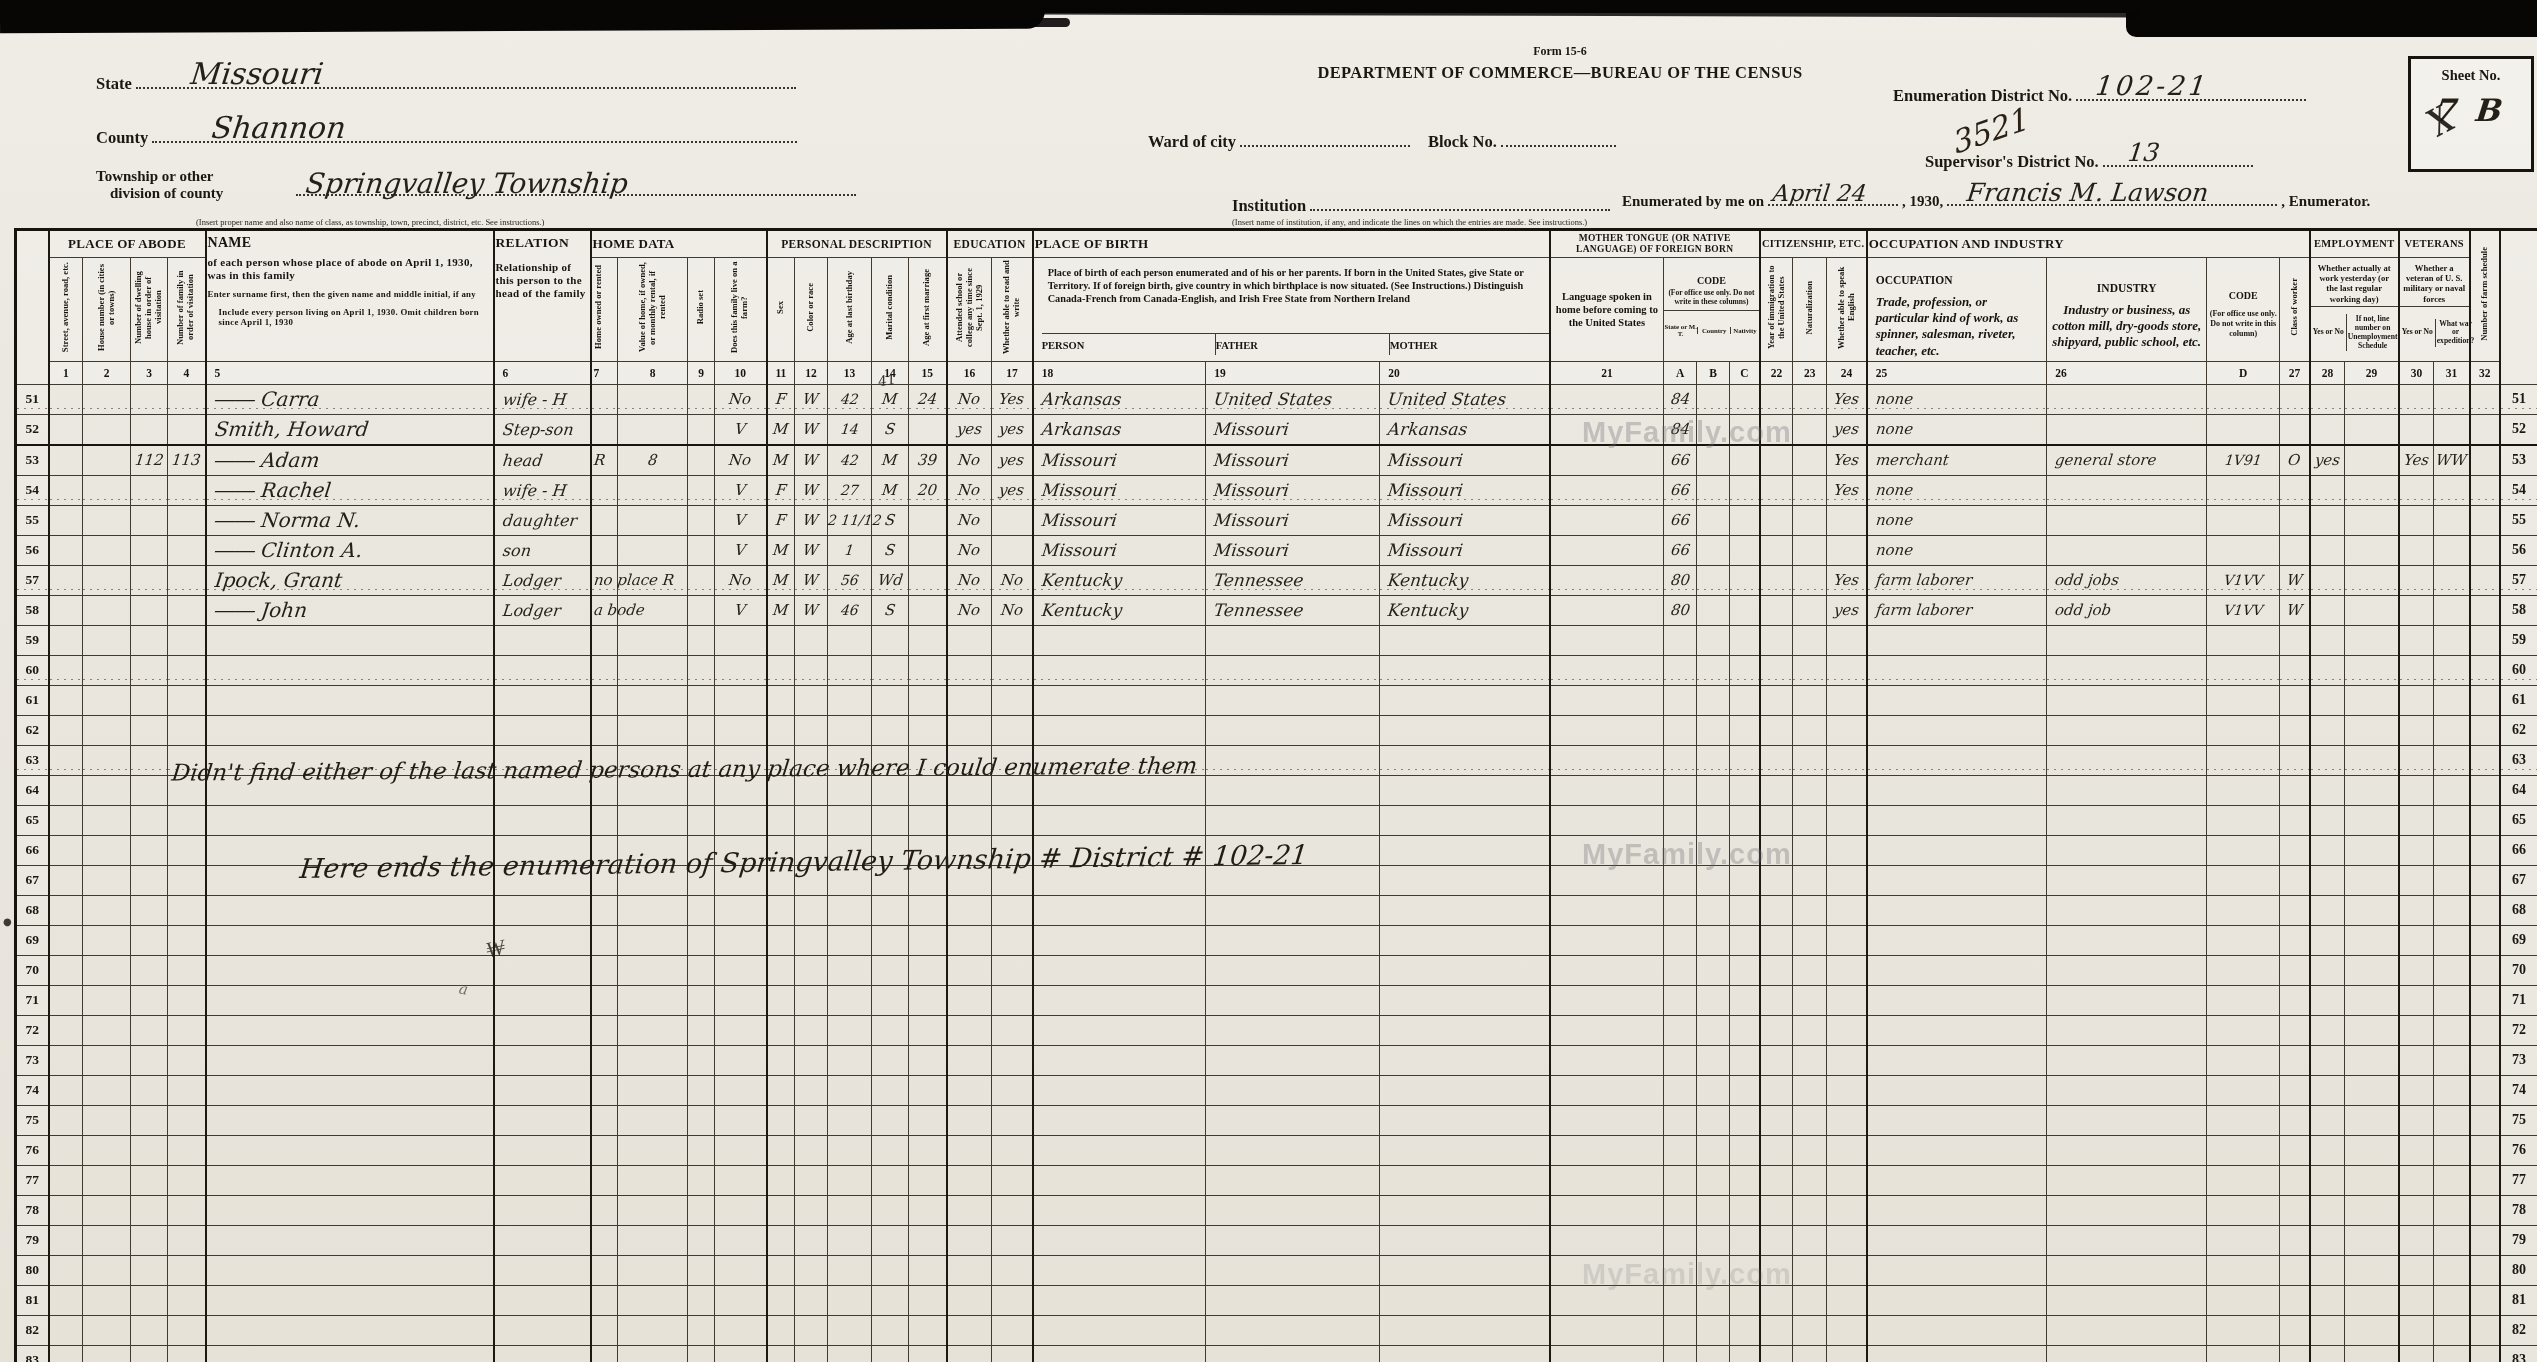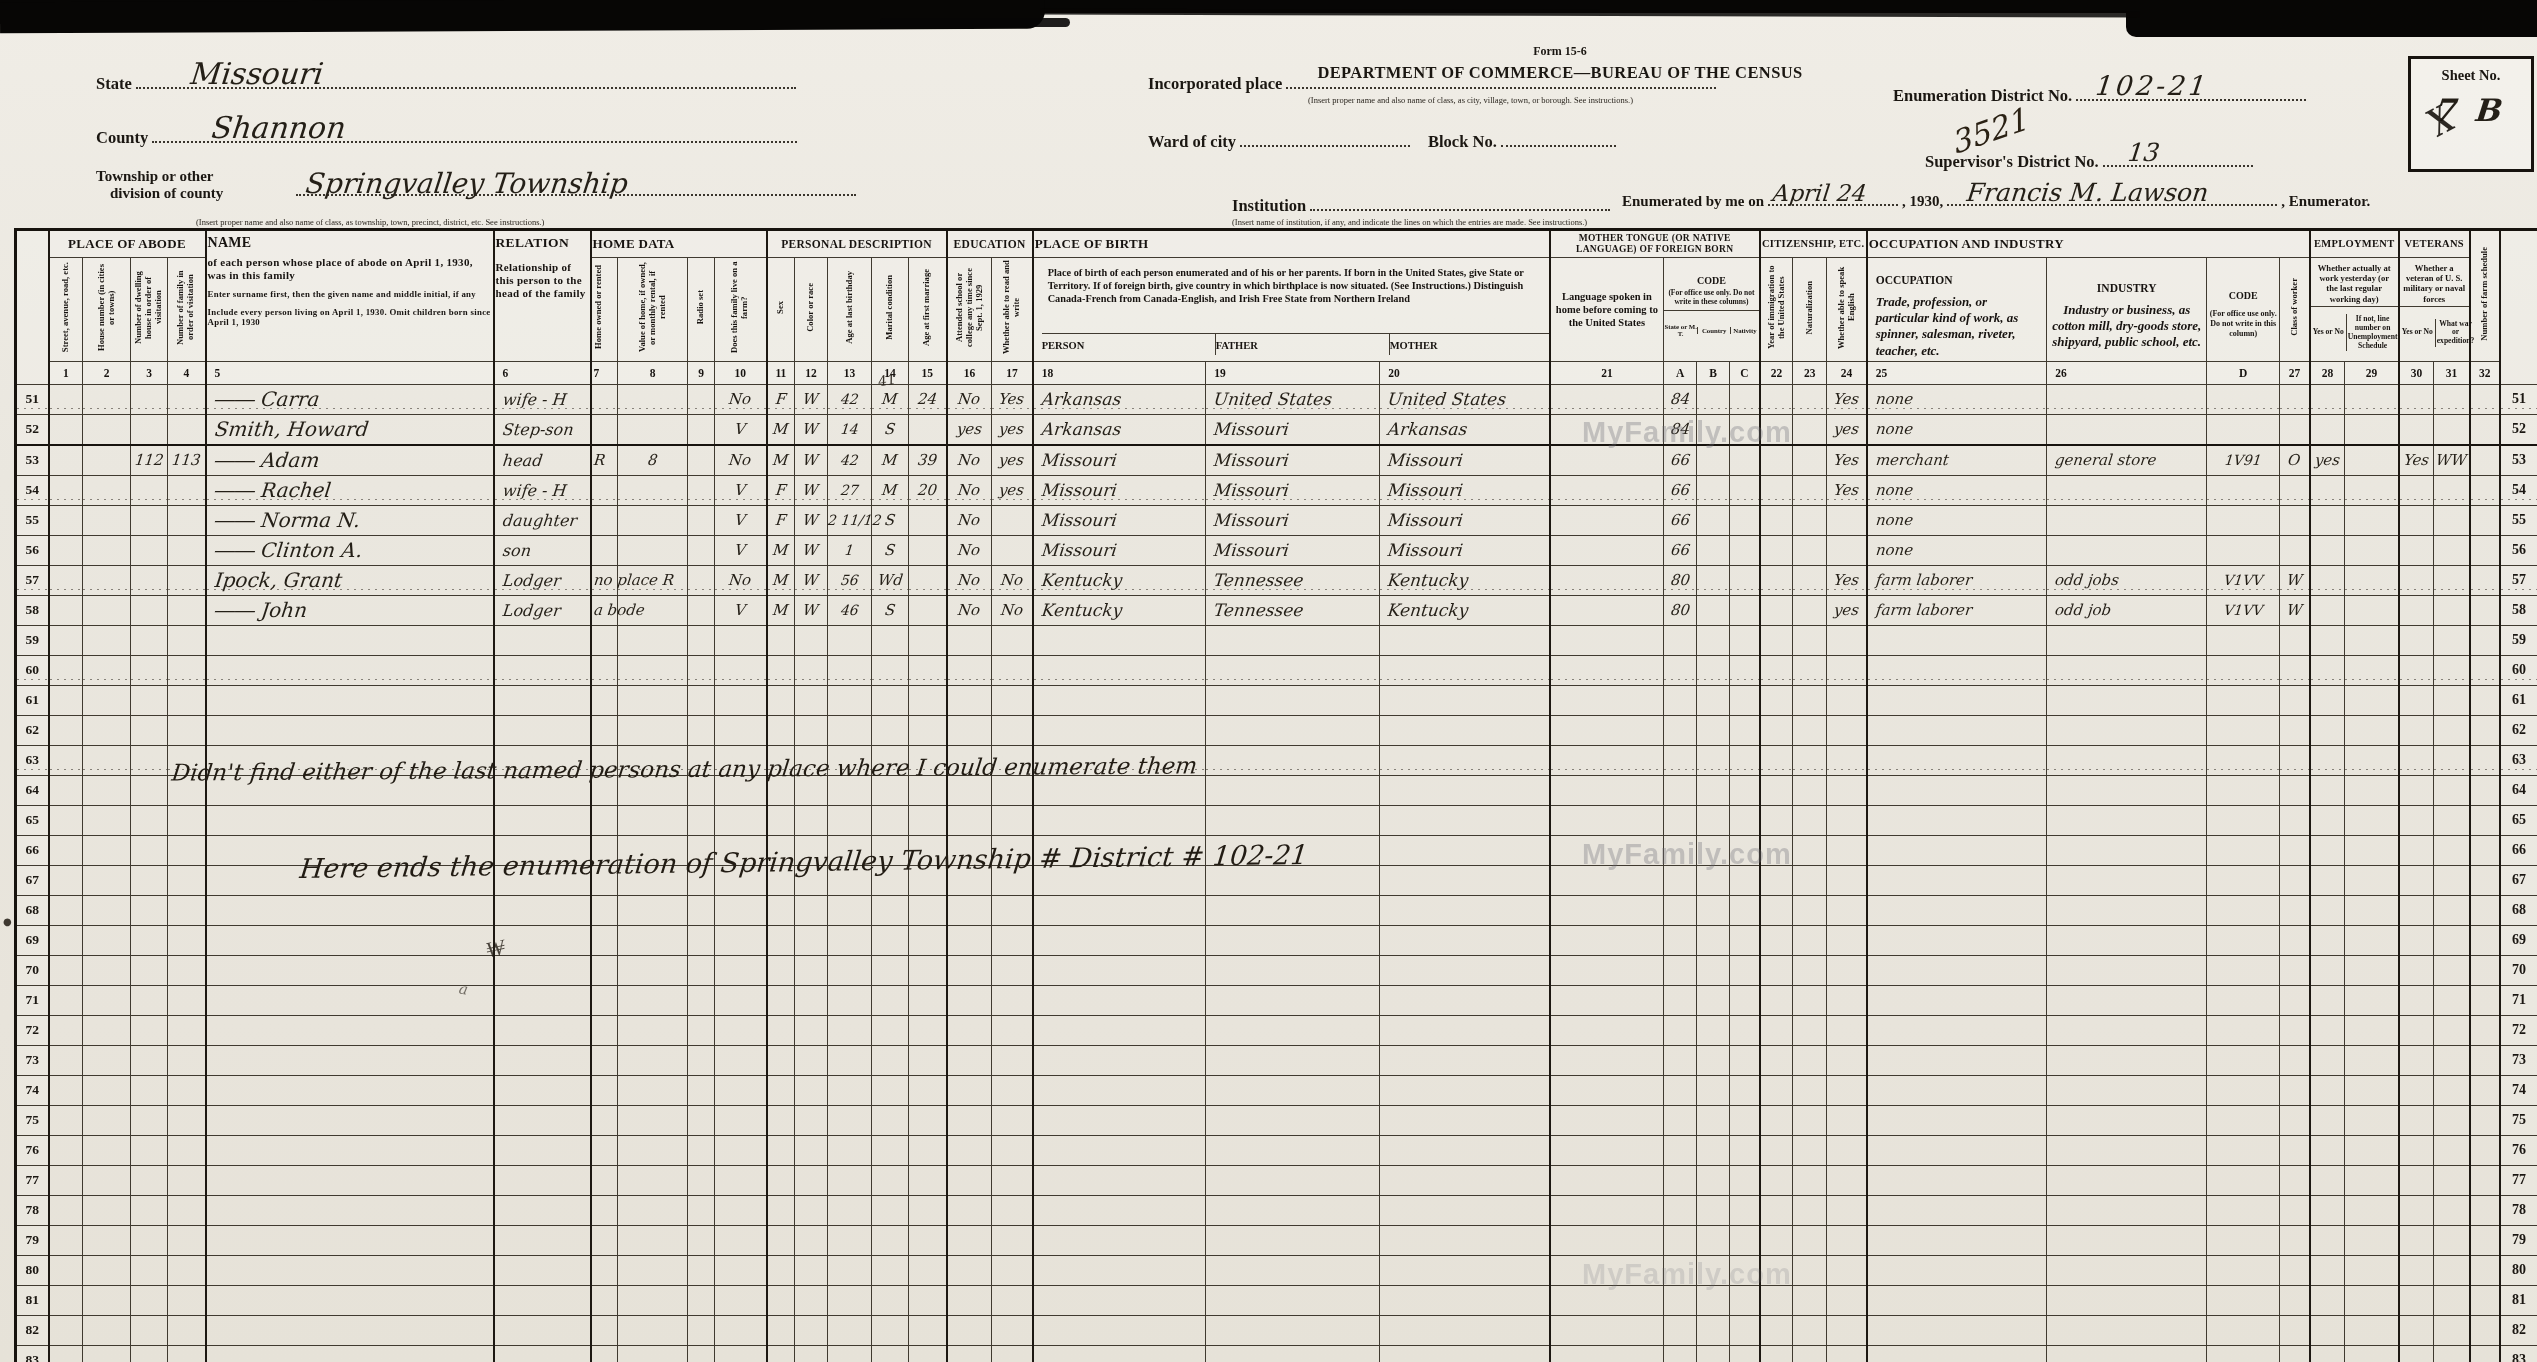--- a/index.html
+++ b/index.html
@@ -51,21 +51,21 @@
   .hg .small-g{font-size:9.5px;line-height:1.15;}
   .hd{height:100px;}
   .hd th{vertical-align:middle;}
   .vtc{padding:2px 0;}
   .vt{writing-mode:vertical-rl;transform:rotate(180deg);display:inline-block;
       max-height:95px;font-size:8.6px;font-weight:700;line-height:1.15;letter-spacing:0;}
   .name-h{vertical-align:top;padding:3px 6px;}
   .nh-t{font-size:14px;font-weight:700;margin-top:2px;}
   .nh-1{font-size:11px;font-weight:700;margin-top:5px;line-height:1.2;}
   .nh-2{font-size:8.8px;font-weight:700;margin-top:7px;line-height:1.2;}
-  .nh-3{font-size:8.8px;font-weight:700;margin-top:7px;line-height:1.2;}
+  .nh-3{font-size:8.8px;font-weight:700;margin-top:7px;line-height:1.2;padding-left:11px;}
   .rel-h{vertical-align:top;padding:4px 4px;}
   .pob-cell{vertical-align:top;padding:0;}
   .pob-desc{font-size:10.3px;font-weight:700;text-align:left;padding:4px 6px;line-height:1.25;height:62px;}
   .pob-sub{display:grid;grid-template-columns:173px 174px 1fr;border-top:1px solid #403a30;}
   .pob-sub div{font-size:10.5px;font-weight:700;padding:6px 0 4px;}
   .pob-sub div + div{border-left:1px solid #403a30;}
   .c21h{font-size:10.5px;font-weight:700;line-height:1.25;padding:2px 3px;}
   .code-cell{vertical-align:top;padding:0;}
   .code-t{font-size:10px;font-weight:700;margin-top:6px;}
   .code-h{font-size:7.5px;font-weight:700;line-height:1.2;padding:2px 2px 4px;}
@@ -131,25 +131,20 @@
     <div class="flabel" style="font-size:15px;line-height:1.1;">
       <span>Township or other</span><br>
       <span style="padding-left:14px;">division of county</span>
     </div>
     <span class="fline" style="width:560px;position:absolute;left:200px;top:26px;">
       <span class="hval hw" style="left:10px;font-size:28px;bottom:-6px;">Springvalley Township</span>
     </span>
     <div class="fhint" style="position:absolute;left:100px;top:48px;">(Insert proper name and also name of class, as township, town, precinct, district, etc.   See instructions.)</div>
   </div>
 
-  <div class="fh" style="left:1148px;top:74px;">
-    <span class="flabel">Incorporated place</span>
-    <span class="fline" style="width:430px;"></span>
-    <div class="fhint" style="margin-left:160px;">(Insert proper name and also name of class, as city, village, town, or borough.   See instructions.)</div>
-  </div>
   <div class="fh" style="left:1148px;top:132px;text-align:center;">
     <span class="flabel">Ward of city</span>
     <span class="fline" style="width:170px;"></span>
     <span class="flabel" style="margin-left:14px;">Block No.</span>
     <span class="fline" style="width:115px;"></span>
   </div>
   <div class="fh" style="left:1232px;top:196px;">
     <span class="flabel">Institution</span>
     <span class="fline" style="width:300px;"></span>
     <div class="fhint">(Insert name of institution, if any, and indicate the lines on which the entries are made.   See instructions.)</div>

